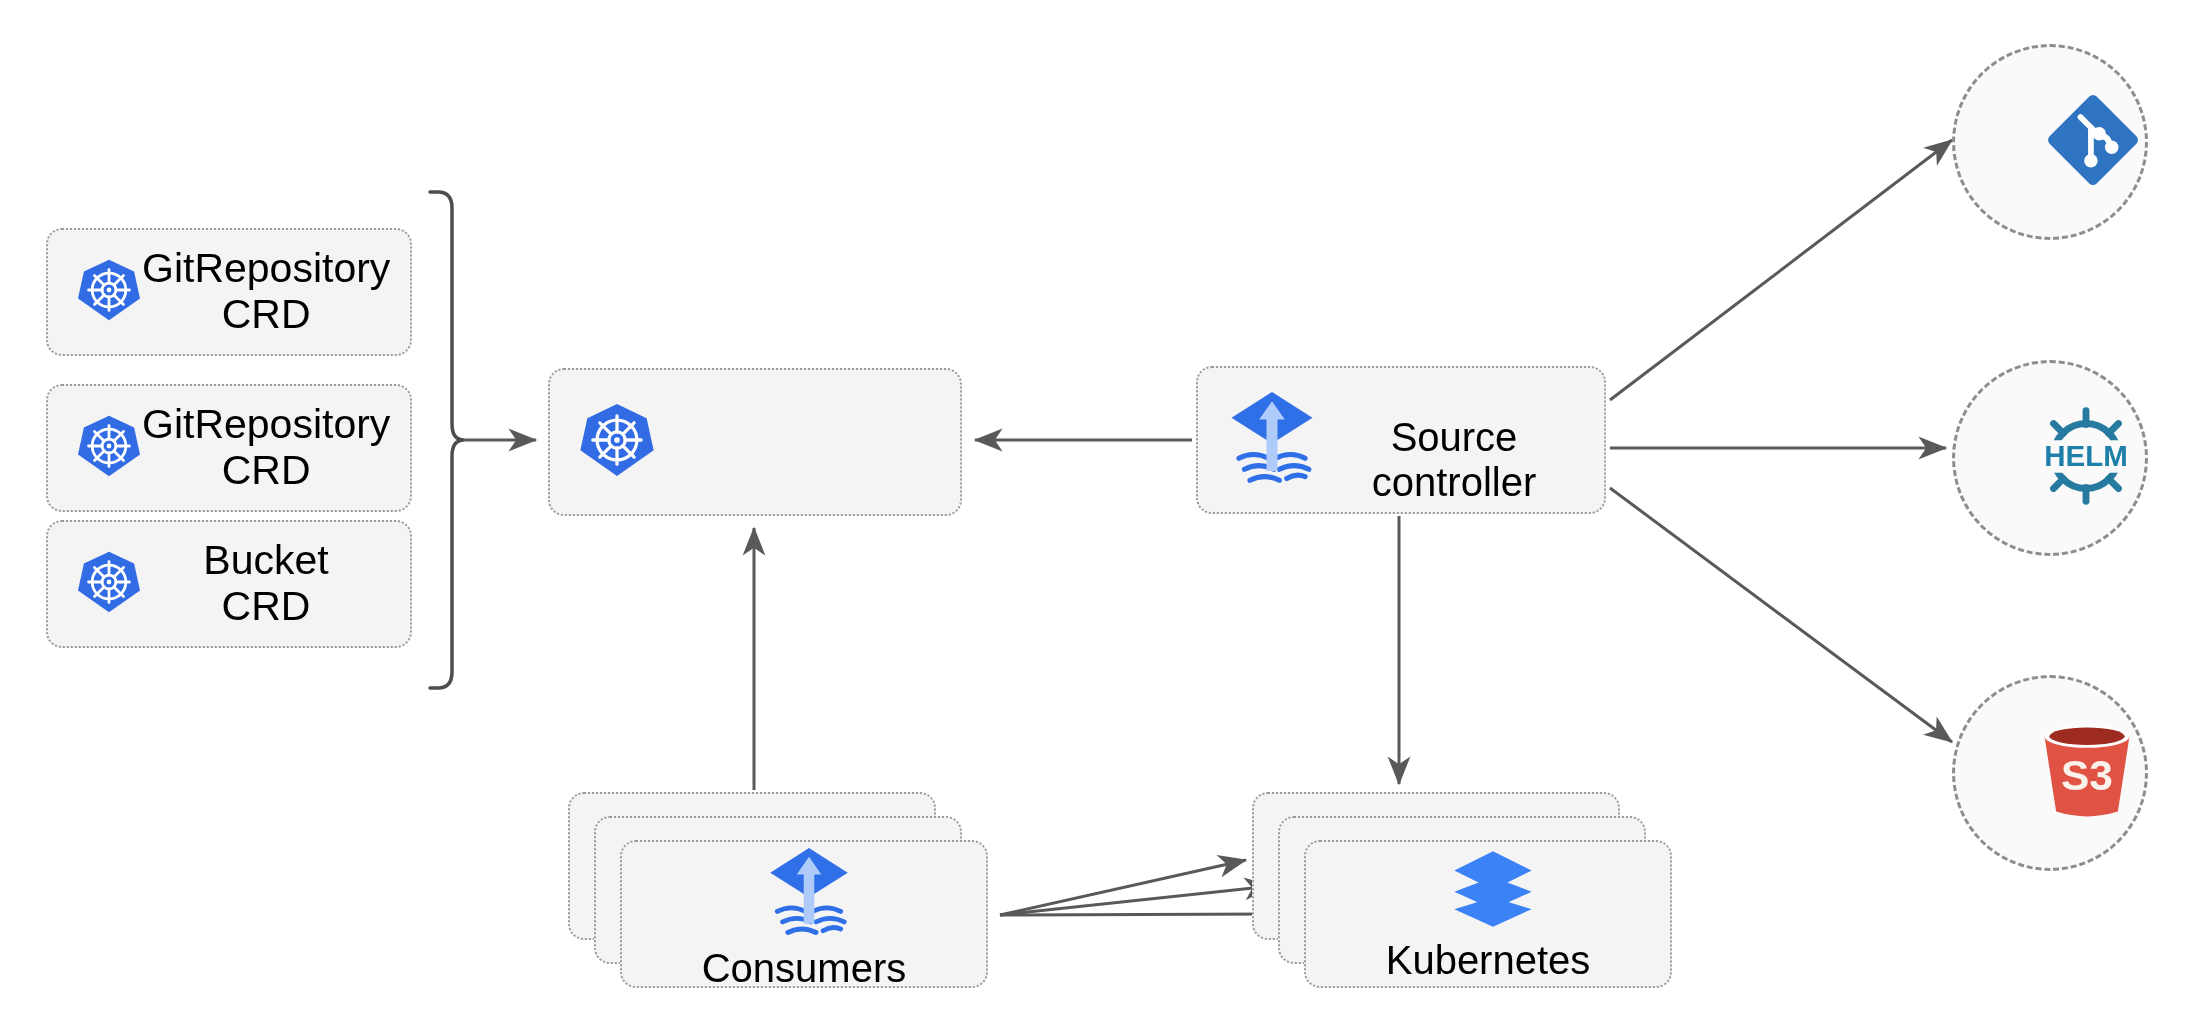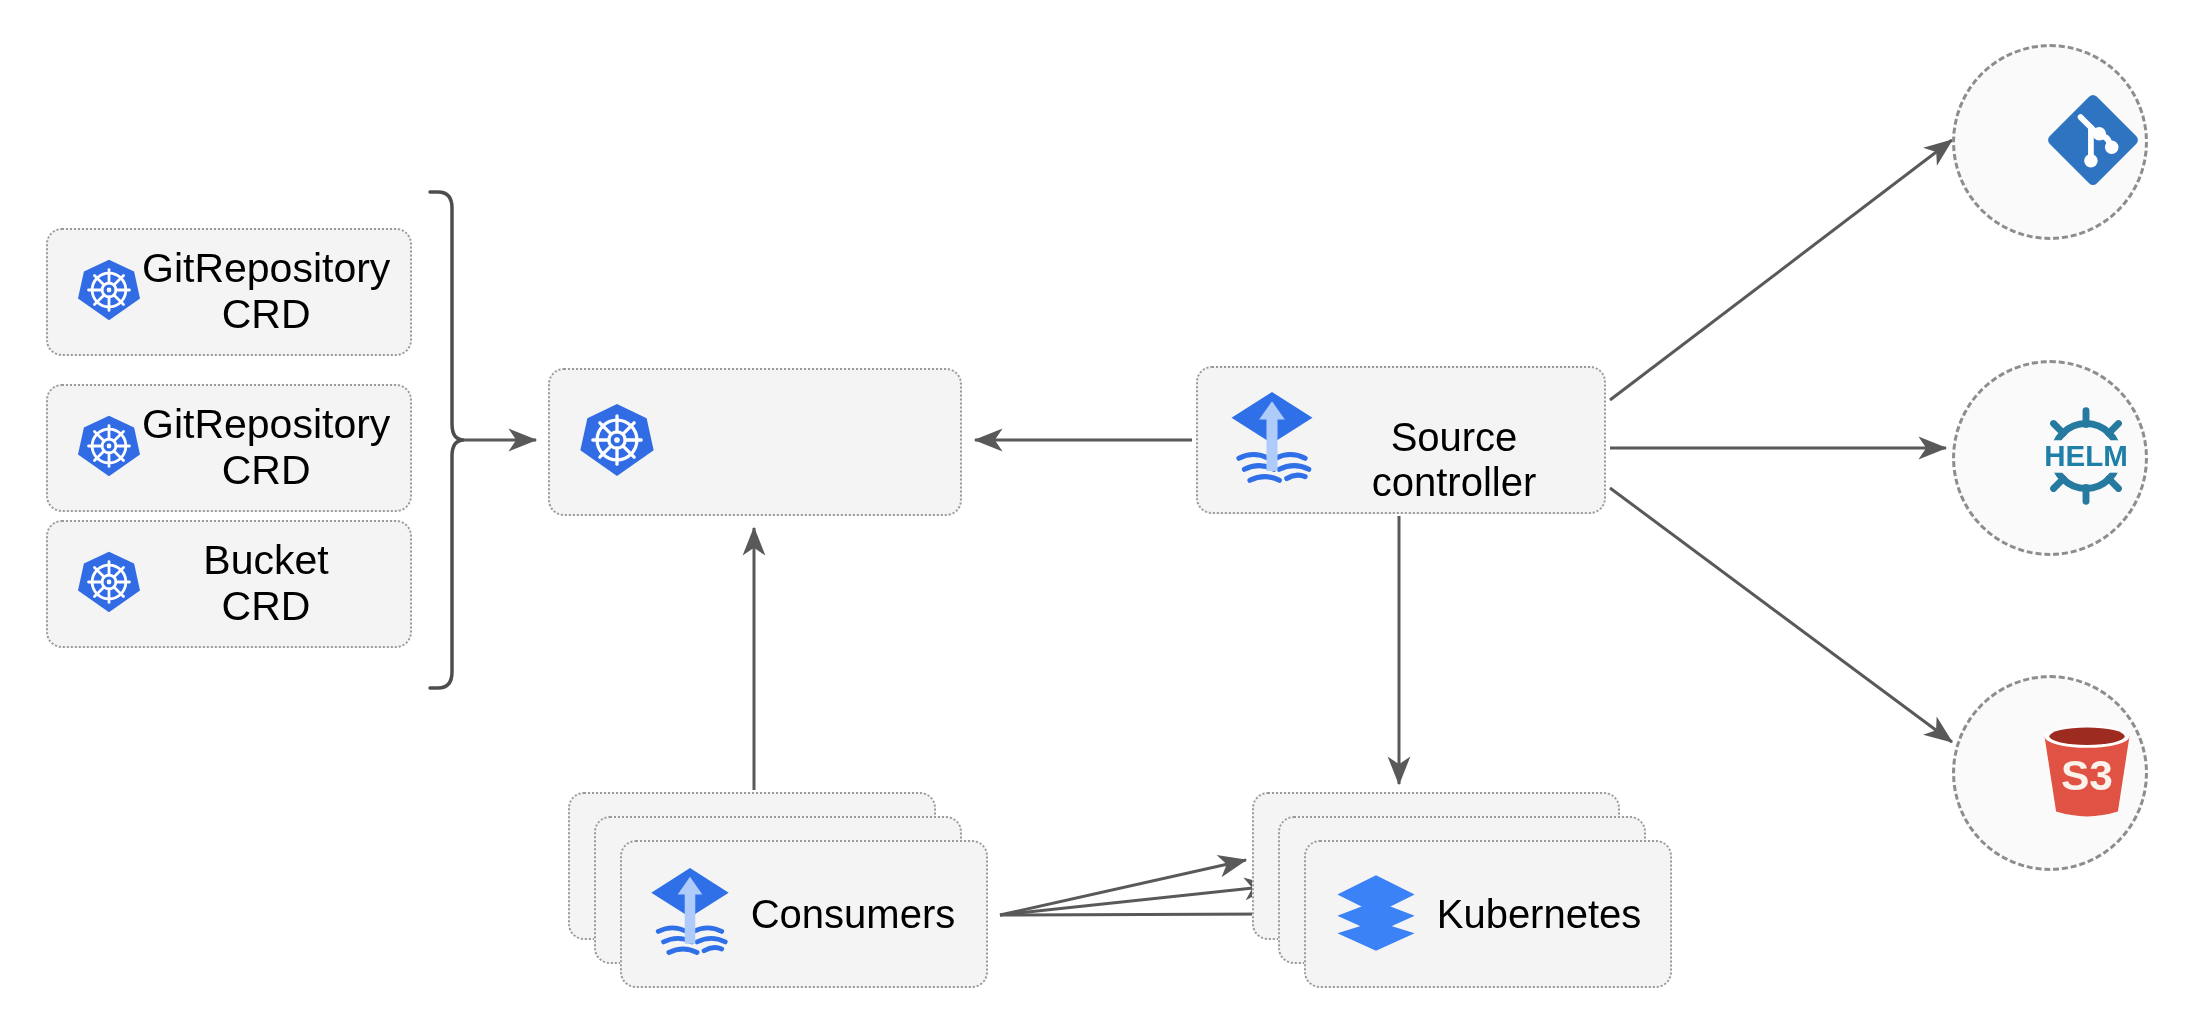--- a/index.html
+++ b/index.html
@@ -77,21 +77,21 @@
     background: #f4f4f4;
     border: 2px dotted #9a9a9a;
     border-radius: 16px;
     width: 368px;
     height: 148px;
   }
   .stack .layer.l1 { left: 0px;  top: 0px; }
   .stack .layer.l2 { left: 26px; top: 24px; }
   .stack .layer.l3 {
     left: 52px; top: 48px;
-    display: flex; align-items: center; padding: 0 14px;
+    display: flex; align-items: center; padding: 0 14px; flex-direction: column;
   }
   .stack .layer.l3 .icon-wrap { margin-left: 10px; flex: 0 0 auto; }
   .stack .layer.l3 .label { flex: 1 1 auto; text-align: center; font-size: 40px; color:#000; }
 
   #consumers-stack { left: 568px; top: 792px; }
   #artifacts-stack { left: 1252px; top: 792px; }
 
   
   .circle-node {
     position: absolute;

